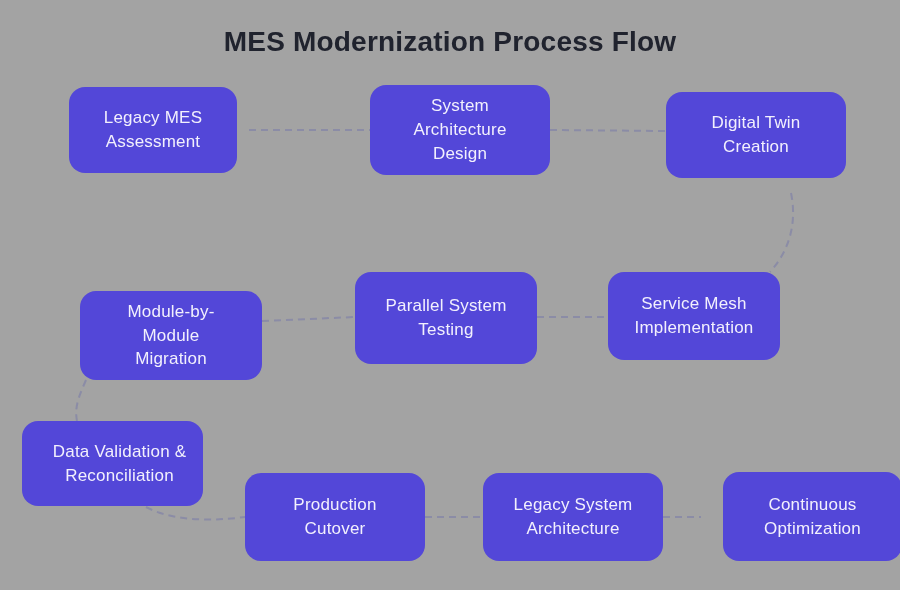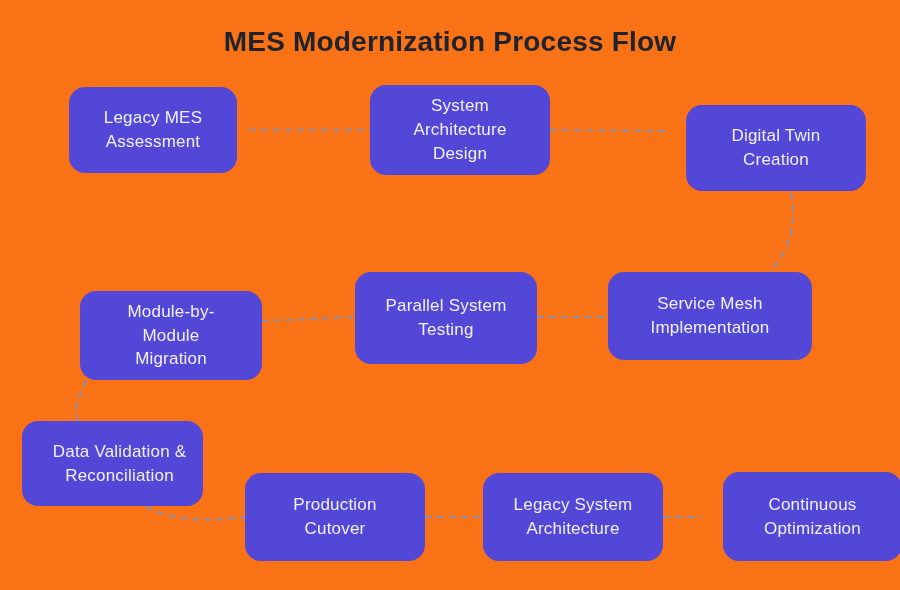--- a/index.html
+++ b/index.html
@@ -5,21 +5,21 @@
   html, body {
     margin: 0;
     padding: 0;
     background: #ffffff;
     font-family: "Liberation Sans", sans-serif;
   }
   .canvas {
     position: relative;
     width: 900px;
     height: 590px;
-    background: #f97316;
+    background: #a3a3a3;
     overflow: hidden;
     text-decoration: underline;
   }
   .title {
     position: absolute;
     top: 26px;
     left: 0;
     width: 100%;
     margin: 0;
     text-align: center;
@@ -81,28 +81,28 @@
     <path class="edge" d="M425,517 L483,517"></path>
     <path class="edge" d="M663,517 L701,517"></path>
     <path class="edge" d="M880,517 L900,517"></path>
   </svg>
 
   <div class="node" style="left:69px;  top:87px;  width:168px; height:86px;">Legacy MES
 Assessment</div>
   <div class="node" style="left:370px; top:85px;  width:180px; height:90px;">System
 Architecture
 Design</div>
-  <div class="node" style="left:666px; top:105px; width:180px; height:86px;margin-left:20px;">Digital Twin
+  <div class="node" style="left:666px; top:92px; width:180px; height:86px;">Digital Twin
 Creation</div>
   <div class="node" style="left:80px;  top:291px; width:182px; height:89px;">Module-by-
 Module
 Migration</div>
   <div class="node" style="left:355px; top:272px; width:182px; height:92px;">Parallel System
 Testing</div>
-  <div class="node" style="left:608px; top:272px; width:204px; height:88px;">Service Mesh
+  <div class="node" style="left:608px; top:272px; width:172px; height:88px;">Service Mesh
 Implementation</div>
   <div class="node" style="left:22px;  top:421px; width:181px; height:85px;padding-left:24px;">Data Validation &amp;
 Reconciliation</div>
   <div class="node" style="left:245px; top:473px; width:180px; height:88px;">Production
 Cutover</div>
   <div class="node" style="left:483px; top:473px; width:180px; height:88px;">Legacy System
 Architecture</div>
   <div class="node" style="left:701px; top:472px; width:179px; height:89px;margin-left:22px;">Continuous
 Optimization</div>
 

